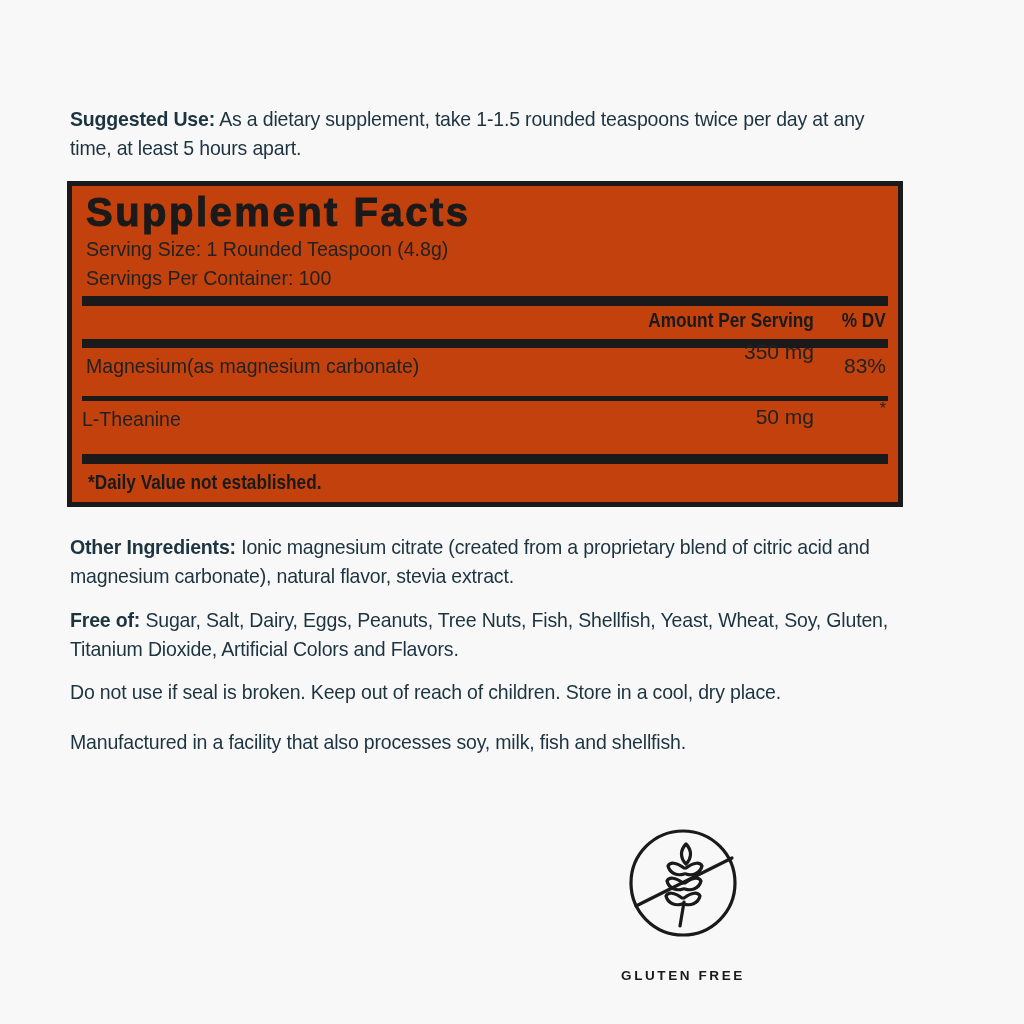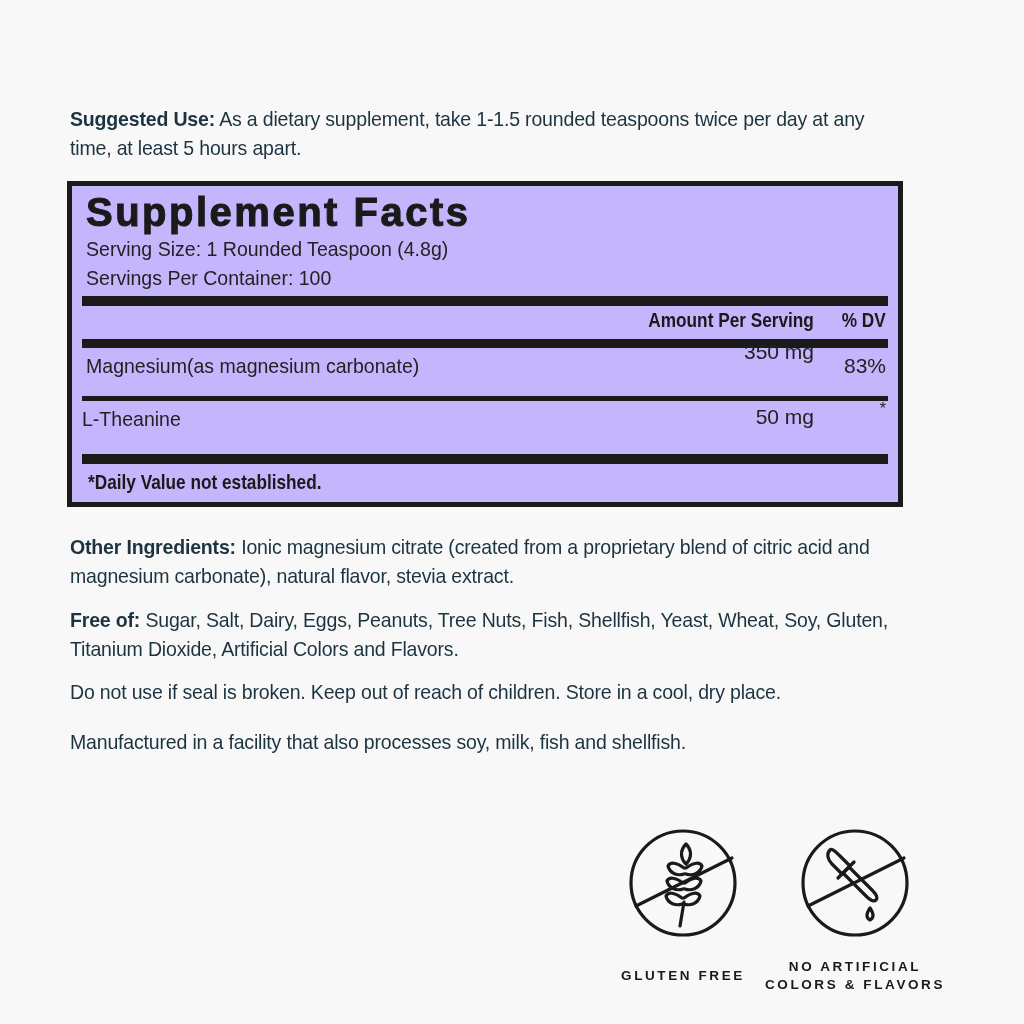--- a/index.html
+++ b/index.html
@@ -18,21 +18,21 @@
     .para b { font-weight: 700; }
     #suggested { top: 104px; width: 900px; }
     #other { top: 532px; width: 930px; }
     #freeof { top: 605px; width: 950px; }
     #warning { top: 677px; width: 960px; }
     #manufactured { top: 727px; width: 960px; }
 
     .facts {
       position: absolute; left: 67px; top: 181px;
       width: 826px; height: 316px;
-      border: 5px solid #1a1a1a; background: #c4b5fd;
+      border: 5px solid #1a1a1a; background: #c2410c;
       color: #1a1a1a;
     }
     .facts .title {
       position: absolute; left: 14px; top: 4px;
       font-size: 40px; font-weight: 900; letter-spacing: 2.5px;
       font-family: "Liberation Sans", sans-serif;
       -webkit-text-stroke: 1px #1a1a1a;
     }
     .facts .serving {
       position: absolute; left: 14px; font-size: 21px; line-height: 28px;
@@ -130,29 +130,13 @@
         <path d="M57 55 C65 49 71 49 73 53 C71 61 63 63 57 61"></path>
         <path d="M54 70 C46 64 40 64 38 68 C40 76 48 78 54 76"></path>
         <path d="M56 70 C64 64 70 64 72 68 C70 76 62 78 56 76"></path>
       </g>
     </svg>
     <div class="label" style="margin-top:29px">
       <div>GLUTEN FREE</div>
     </div>
   </div>
 
-  <div class="badge" style="left:755px">
-    <svg width="110" height="110" viewBox="0 0 110 110">
-      <g fill="none" stroke="#1a1a1a" stroke-width="3.2" stroke-linecap="round" stroke-linejoin="round">
-        <circle cx="55" cy="55" r="52"></circle>
-        <path d="M8 78 L104 30"></path>
-        <path d="M30 22 C26 26 28 32 32 36 L42 46 L50 38 L40 28 C36 24 32 20 30 22 Z"></path>
-        <path d="M38 50 L54 34"></path>
-        <path d="M44 46 L66 68 C70 72 74 74 76 72 C78 70 76 66 72 62 L50 40"></path>
-        <path d="M70 80 C66 86 66 90 70 92 C74 90 74 86 70 80 Z"></path>
-      </g>
-    </svg>
-    <div class="label">
-      <div>NO ARTIFICIAL</div>
-      <div>COLORS &amp; FLAVORS</div>
-    </div>
-  </div>
 </div>
 
 </body></html>

